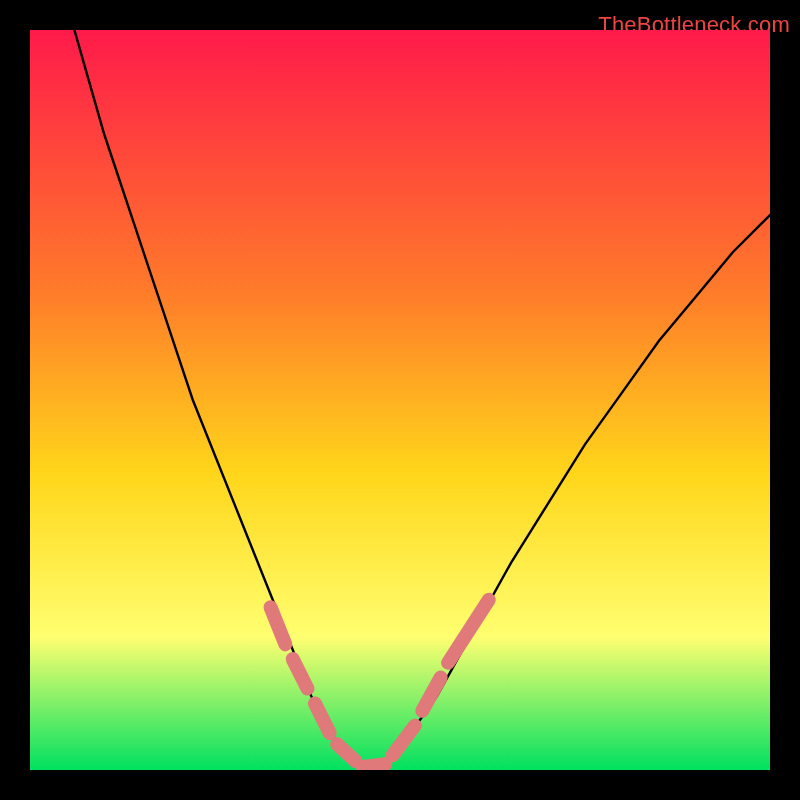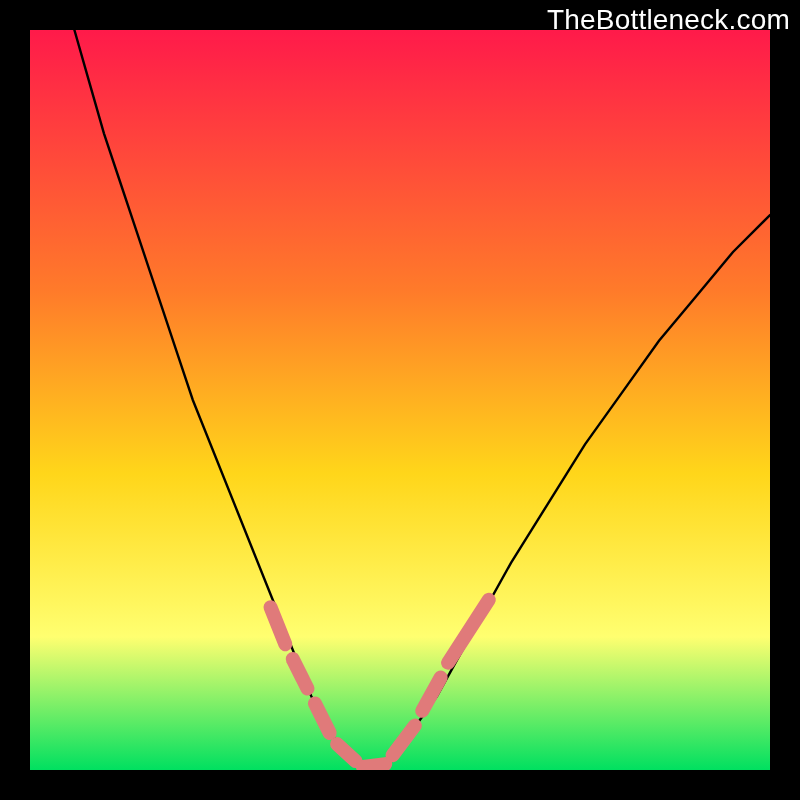--- a/index.html
+++ b/index.html
@@ -19,24 +19,24 @@
   }
   .plot-area {
     position: absolute;
     left: 30px;
     top: 30px;
     width: 740px;
     height: 740px;
   }
   .watermark {
     position: absolute;
-    top: 4px;
+    top: 12px;
     right: 10px;
-    color: #ffffff;
-    font-size: 28px;
+    color: #ef4444;
+    font-size: 22px;
     font-weight: 500;
     letter-spacing: 0.2px;
   }
   svg {
     display: block;
   }
 </style>
 </head>
 <body>
 

